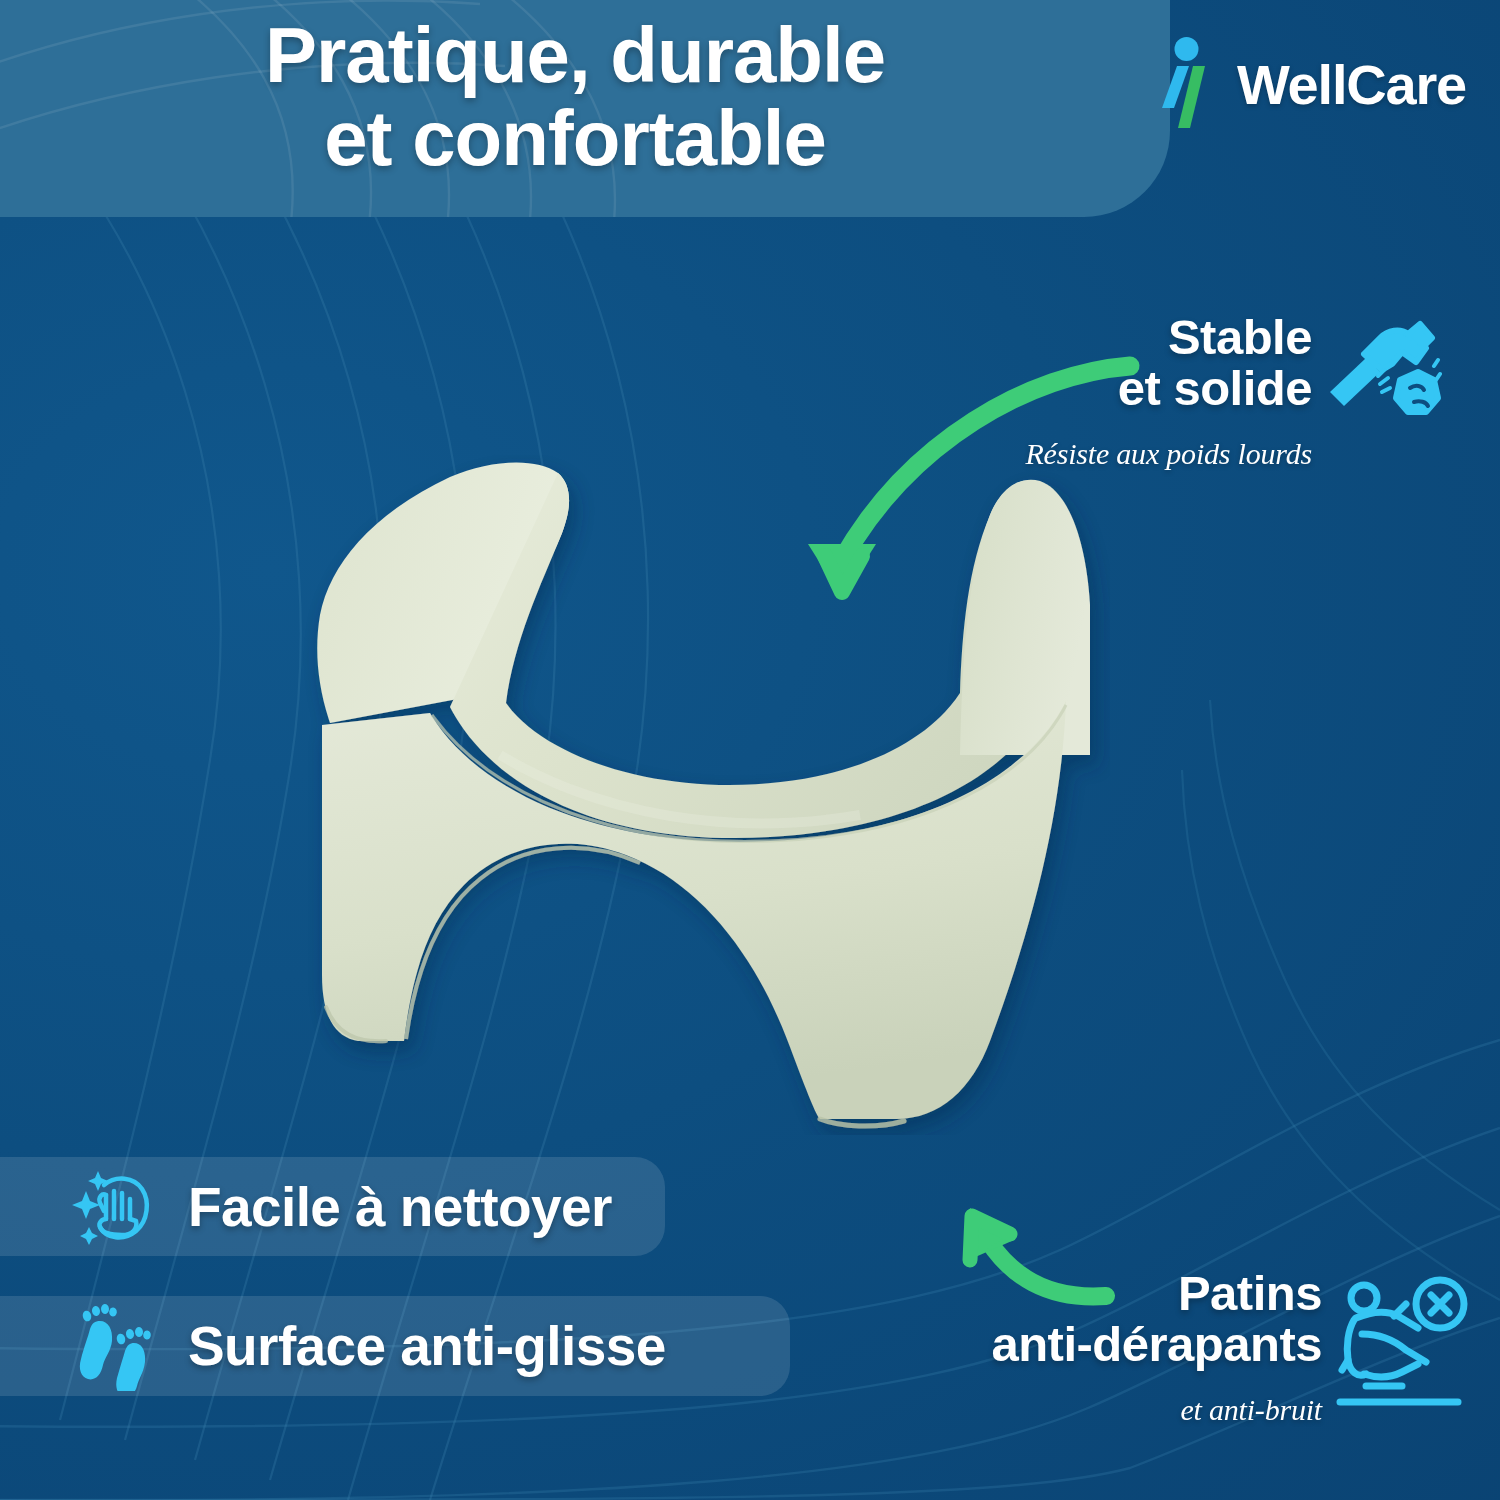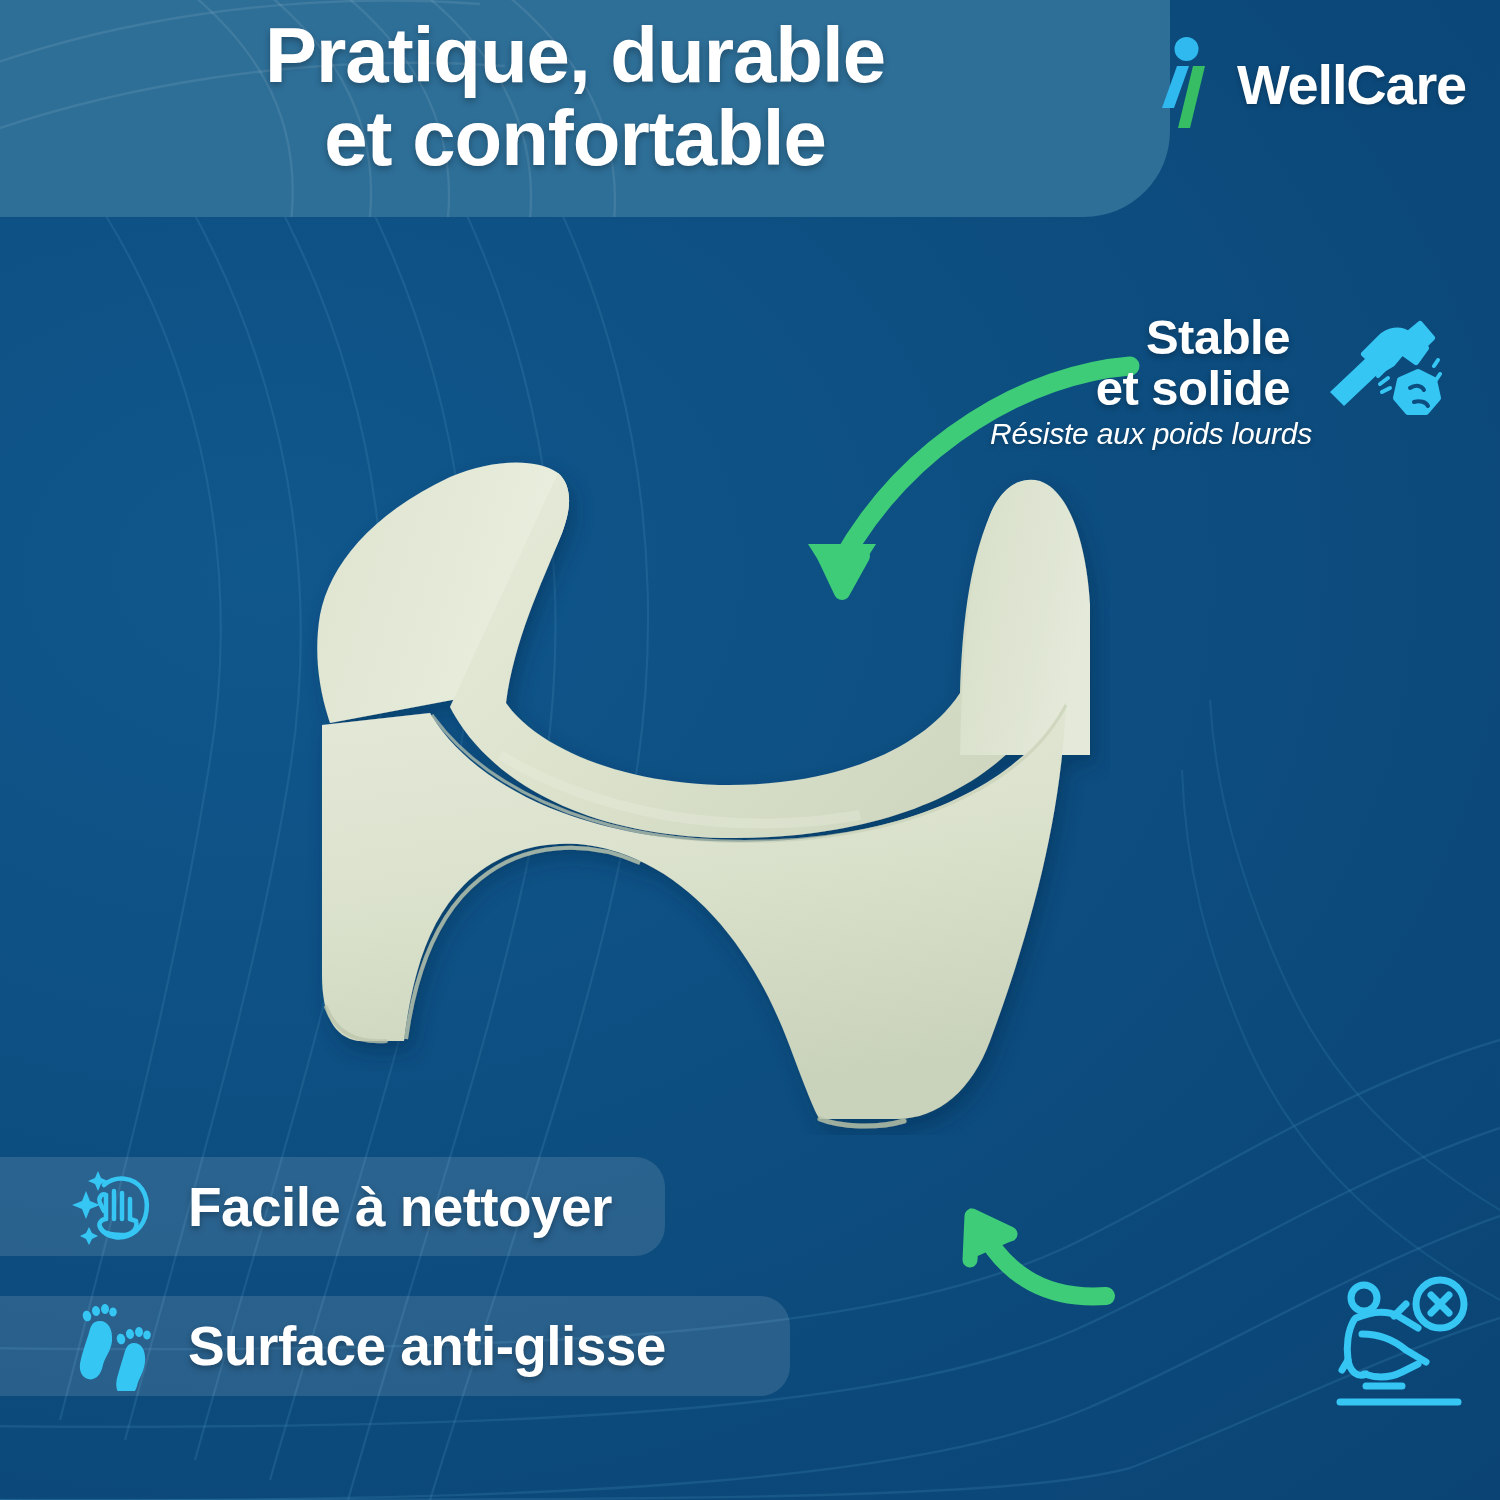--- a/index.html
+++ b/index.html
@@ -48,22 +48,22 @@
   .arrow-bottom{position:absolute;left:930px;top:1200px;width:230px;height:140px;}
 
   
   .callout{position:absolute;display:flex;align-items:flex-start;gap:10px;}
   .callout-text{text-align:right;color:#fff;}
   .callout-title{
     font-size:49px;line-height:1.04;font-weight:bold;letter-spacing:-.5px;
     text-shadow:0 3px 6px rgba(0,0,0,.28);
   }
   .callout-sub{
-    font-size:30px;font-style:italic;margin-top:3px;letter-spacing:-.2px;
-    text-shadow:0 2px 5px rgba(0,0,0,.28);white-space:nowrap;
+    font-size:30px;font-style:italic;margin-top:23px;letter-spacing:-.2px;
+    text-shadow:0 2px 5px rgba(0,0,0,.28);white-space:nowrap;font-family:Liberation Serif, serif;
   }
   #callout-stable{right:58px;top:312px;}
   #callout-stable .callout-title{width:300px;text-align:right;}
   #callout-patins{right:28px;top:1268px;}
   #callout-patins .callout-title{width:340px;}
 
   .callout-icon{flex:0 0 auto;margin-top:6px;}
 
   
   .pill{
@@ -243,20 +243,27 @@
         <path d="M112 48 L 116 42 M118 56 L 114 62" stroke="#35c6f4" stroke-width="4"></path>
       </g>
       <g stroke="#0d4e80" stroke-width="4" fill="none" stroke-linecap="round">
         <path d="M88 70 C 94 66, 100 68, 102 72"></path>
         <path d="M92 84 C 98 82, 104 84, 106 88"></path>
       </g>
     </svg>
   </div>
 
   <div class="callout" id="callout-patins">
+    <div class="callout-text">
+      <div class="callout-title">
+        <span>Patins</span><br>
+        <span>anti-dérapants</span>
+      </div>
+      <div class="callout-sub">et anti-bruit</div>
+    </div>
     <svg class="callout-icon" width="140" height="140" viewBox="0 0 140 140">
       <g stroke="#35c6f4" fill="none" stroke-width="7" stroke-linecap="round" stroke-linejoin="round">
         <circle cx="32" cy="24" r="13"></circle>
         <path d="M22 46 C 16 56, 14 72, 16 86 C 18 98, 26 104, 34 100"></path>
         <path d="M24 44 C 38 38, 54 36, 66 42 L 86 54"></path>
         <path d="M30 60 C 46 60, 62 66, 74 76 L 94 88"></path>
         <path d="M32 100 C 44 104, 58 104, 70 98 L 86 90"></path>
         <path d="M16 86 L 10 96"></path>
         <path d="M62 42 L 74 30"></path>
         <circle cx="108" cy="30" r="24"></circle>

